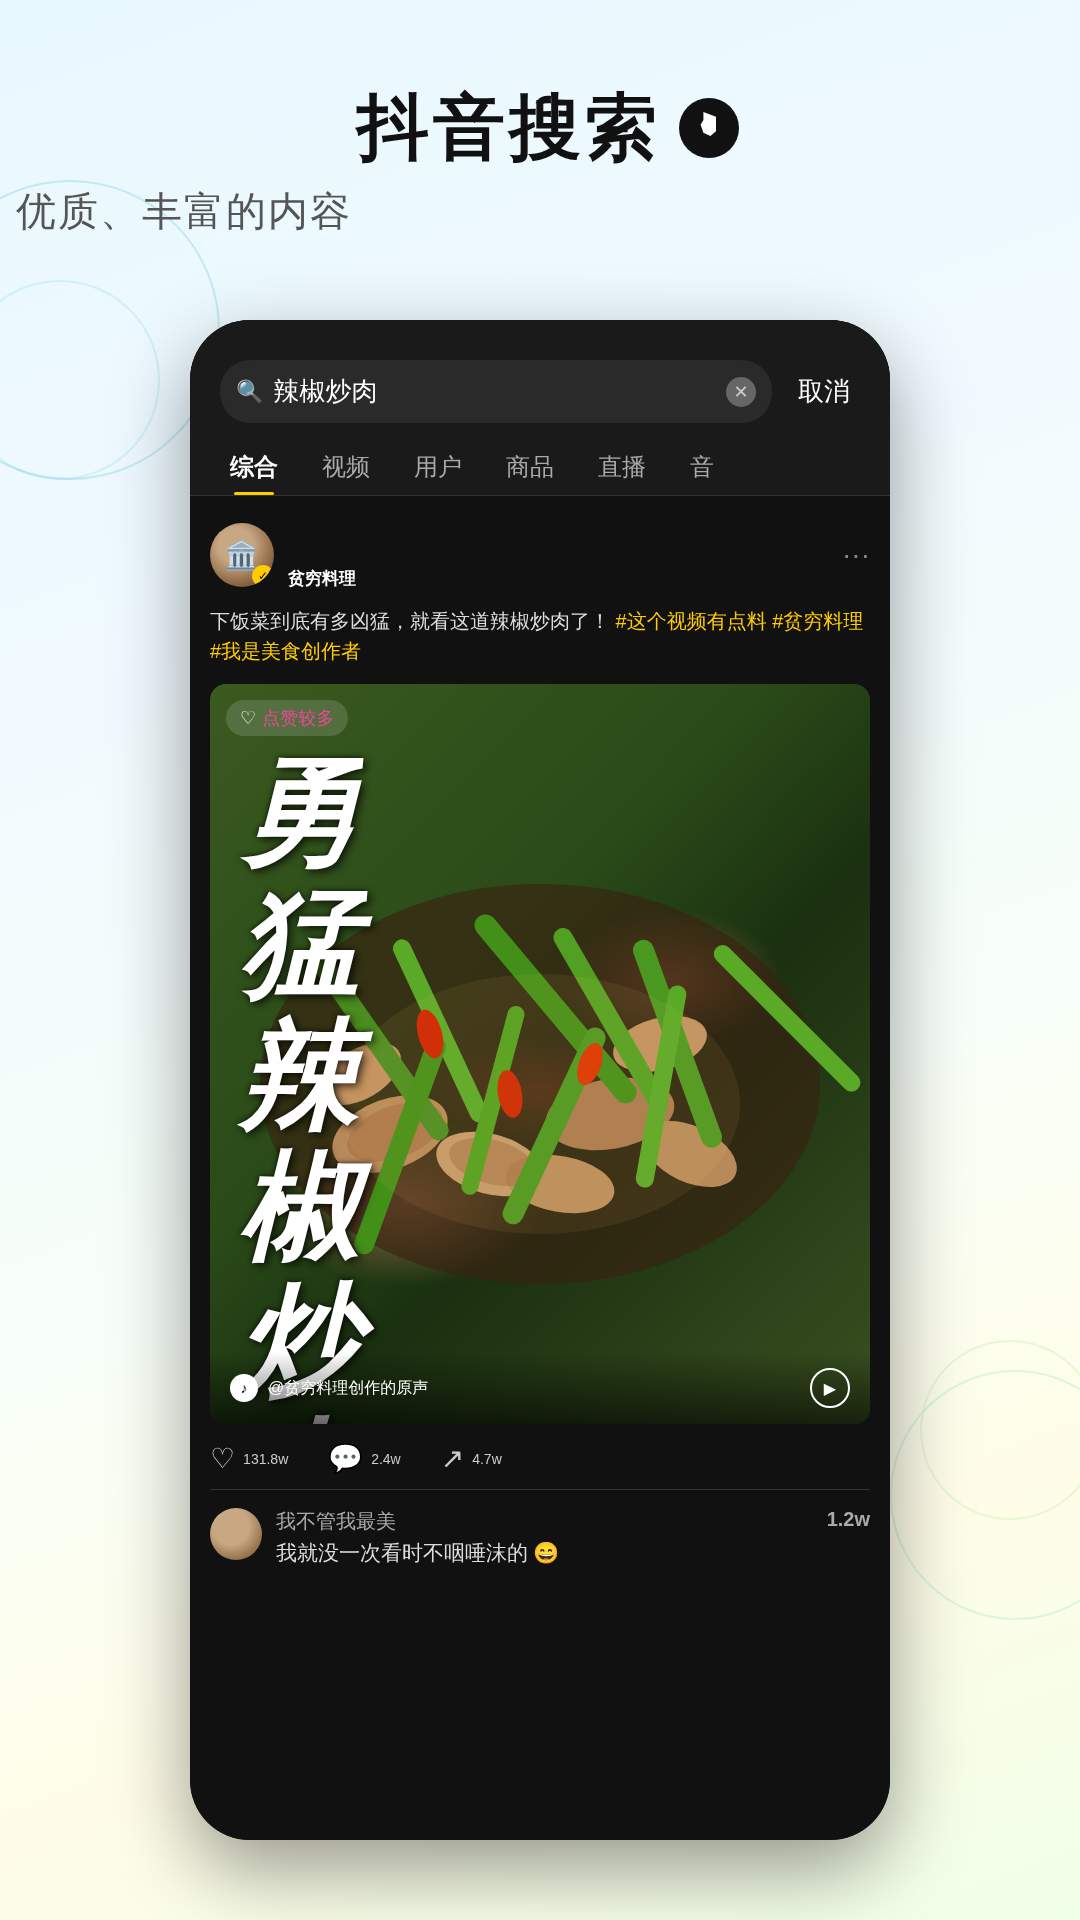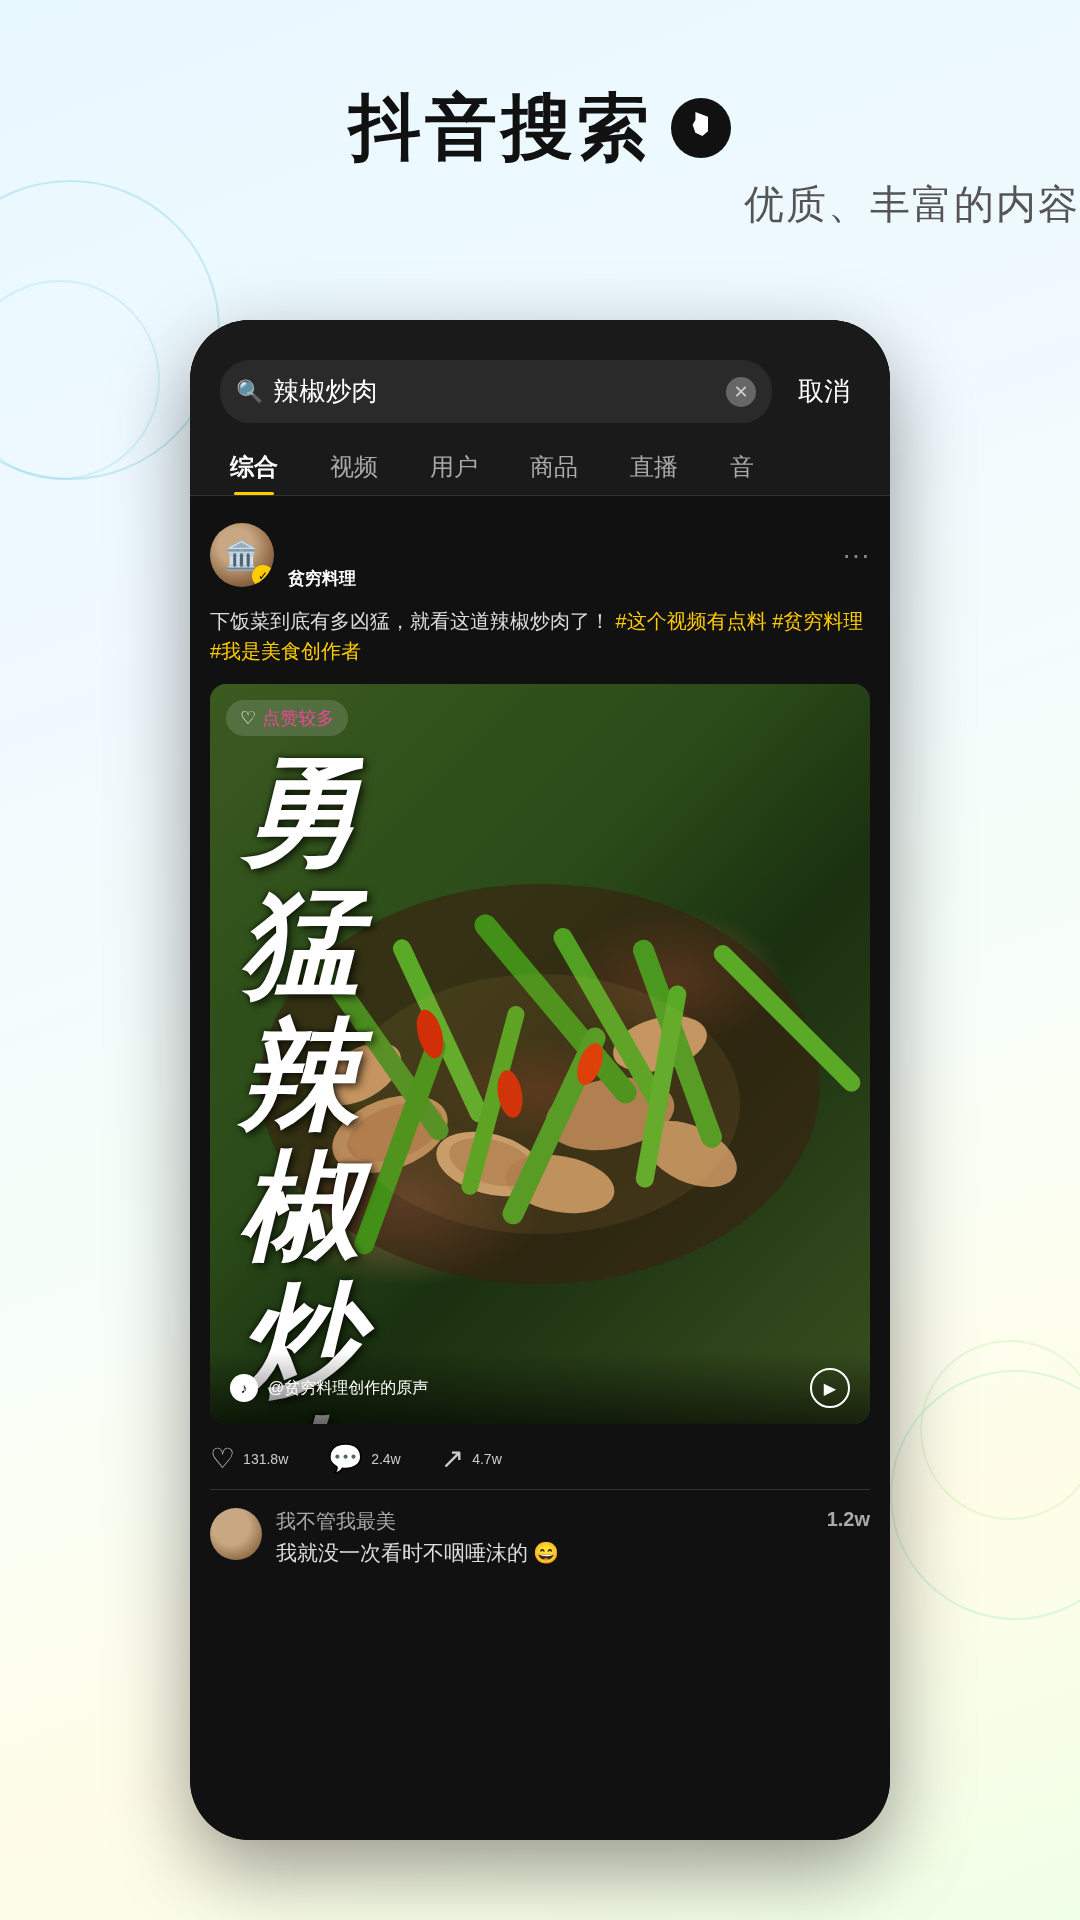--- a/index.html
+++ b/index.html
@@ -36,25 +36,26 @@
     }
     .bg-circle-4 {
       position: absolute;
       width: 180px; height: 180px;
       border-radius: 50%;
       border: 2px solid rgba(200, 240, 180, 0.4);
       bottom: 400px; right: -20px;
     }
 
     .header-section {
-      text-align: right;
+      text-align: left;
       padding-top: 80px;
       padding-bottom: 40px;
       position: relative;
       z-index: 2;
+      padding-left: 16px;
     }
 
     .main-title {
       font-size: 72px;
       font-weight: 900;
       color: #111;
       letter-spacing: 4px;
       display: flex;
       align-items: center;
       justify-content: center;
@@ -73,21 +74,21 @@
     .tiktok-icon::after {
       content: '';
       width: 28px; height: 32px;
       background: white;
       clip-path: polygon(30% 0%, 75% 15%, 75% 60%, 55% 75%, 30% 65%, 20% 40%, 30% 25%);
     }
 
     .subtitle {
       font-size: 40px;
       color: #555;
-      margin-top: 1px;
+      margin-top: 8px;
       letter-spacing: 2px;
     }
 
     
     .phone-container {
       position: absolute;
       top: 320px;
       left: 50%;
       transform: translateX(-50%);
       width: 700px;
@@ -160,21 +161,21 @@
       cursor: pointer;
       white-space: nowrap;
       padding: 0 10px;
     }
 
     
     .tabs-row {
       background: #1a1a1a;
       display: flex;
       padding: 16px 20px 0 20px;
-      gap: 12px;
+      gap: 4px;
       border-bottom: 1px solid #333;
     }
 
     .tab-item {
       padding: 12px 20px;
       font-size: 24px;
       color: #aaa;
       cursor: pointer;
       position: relative;
       white-space: nowrap;

